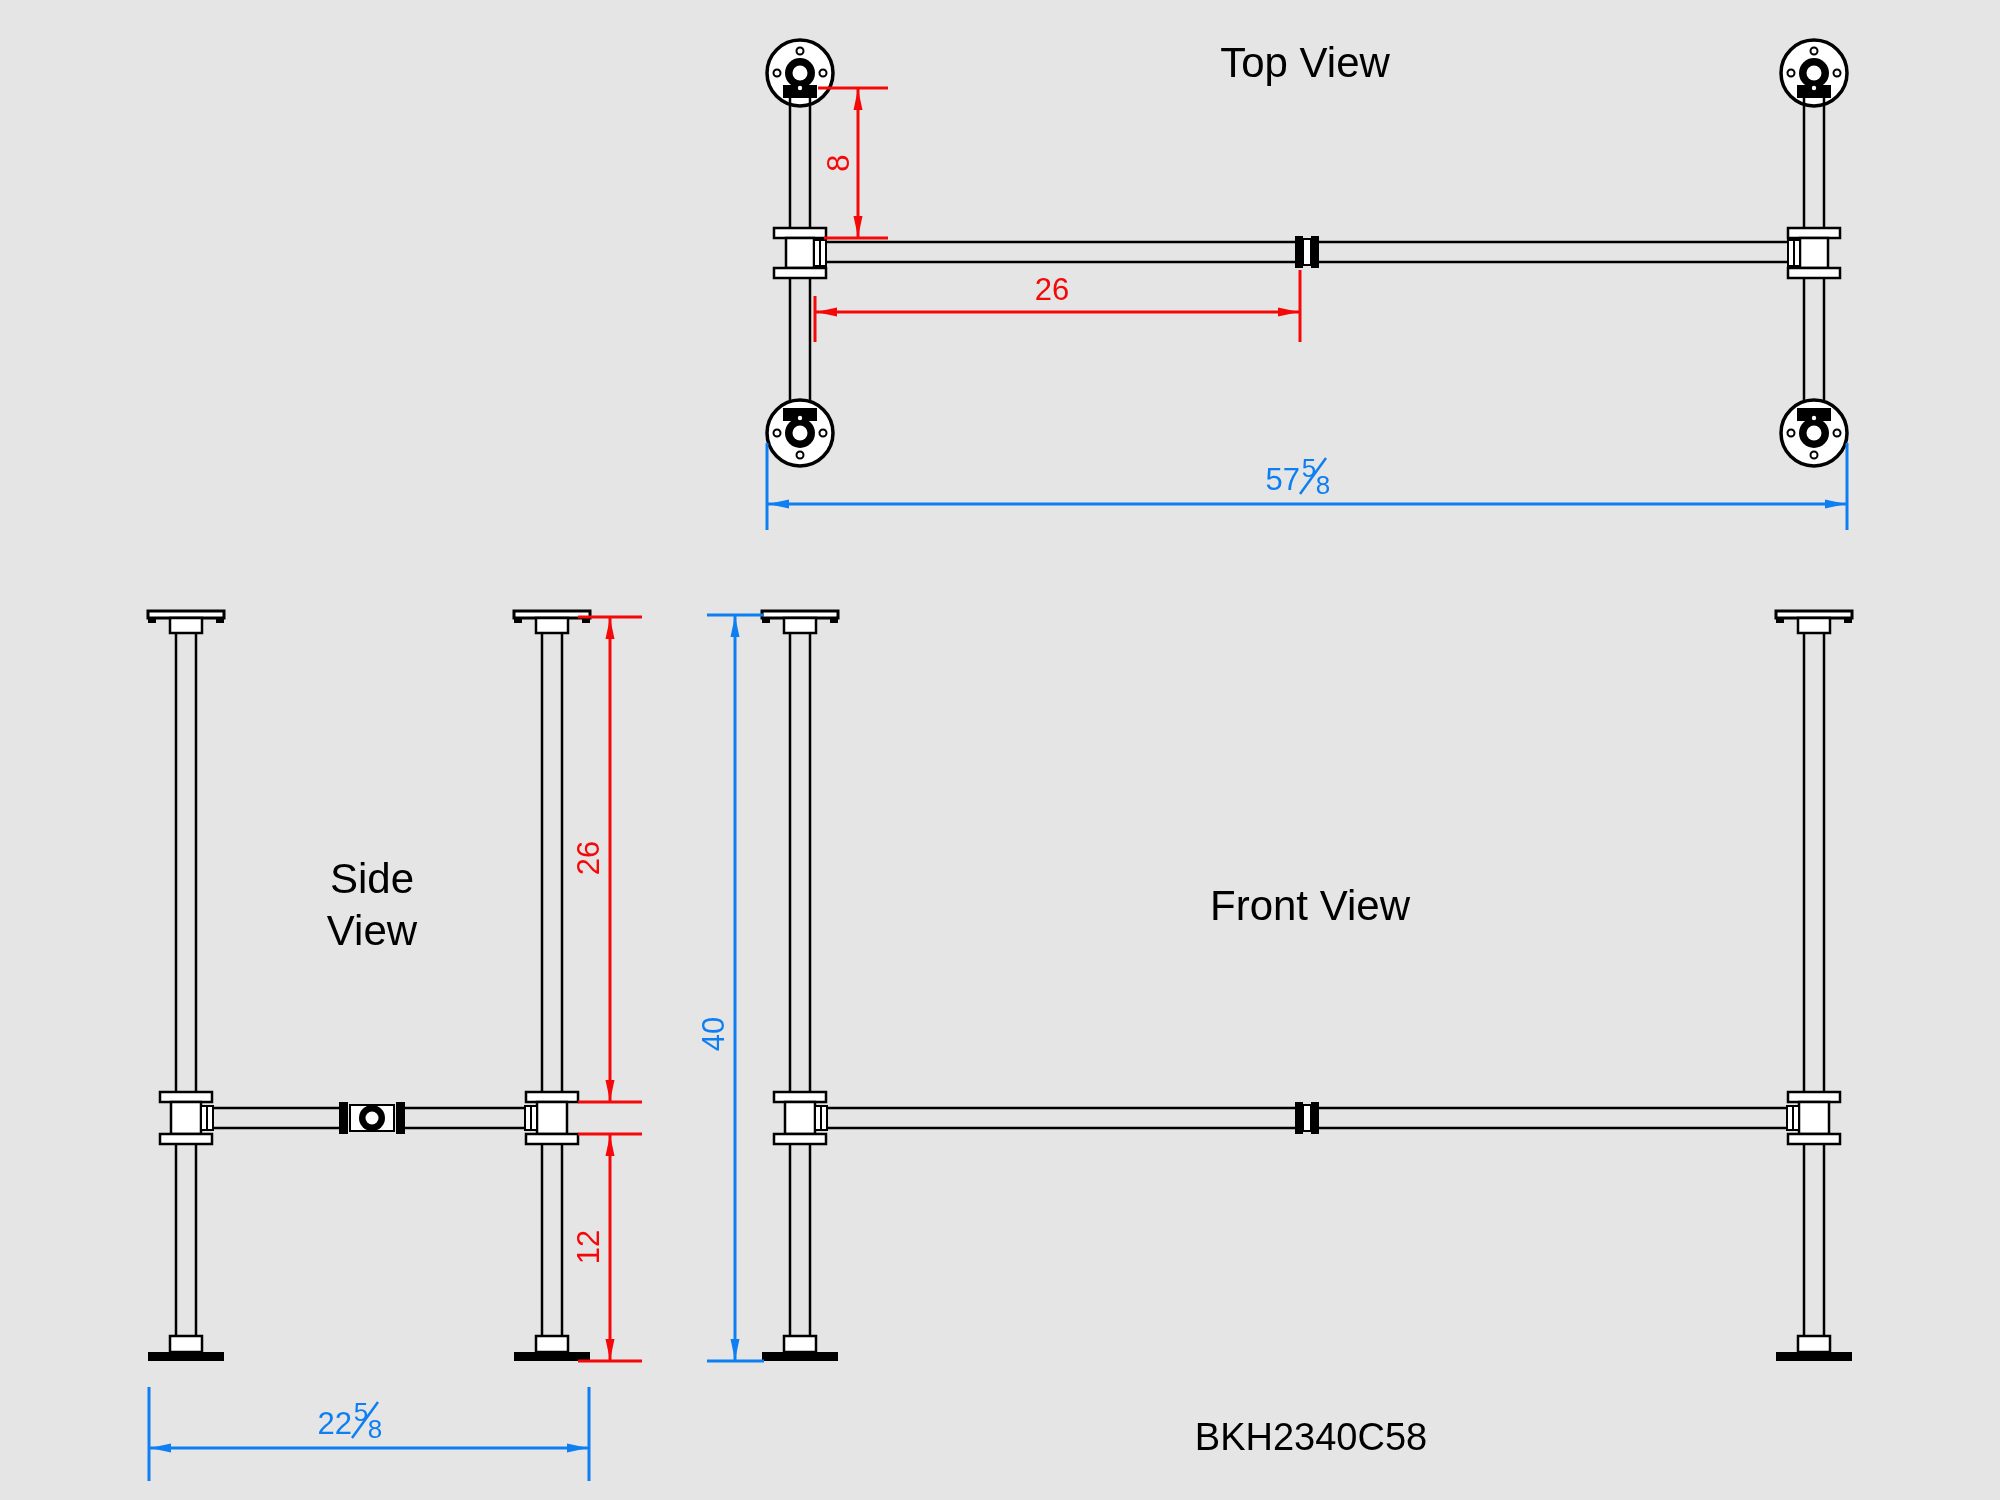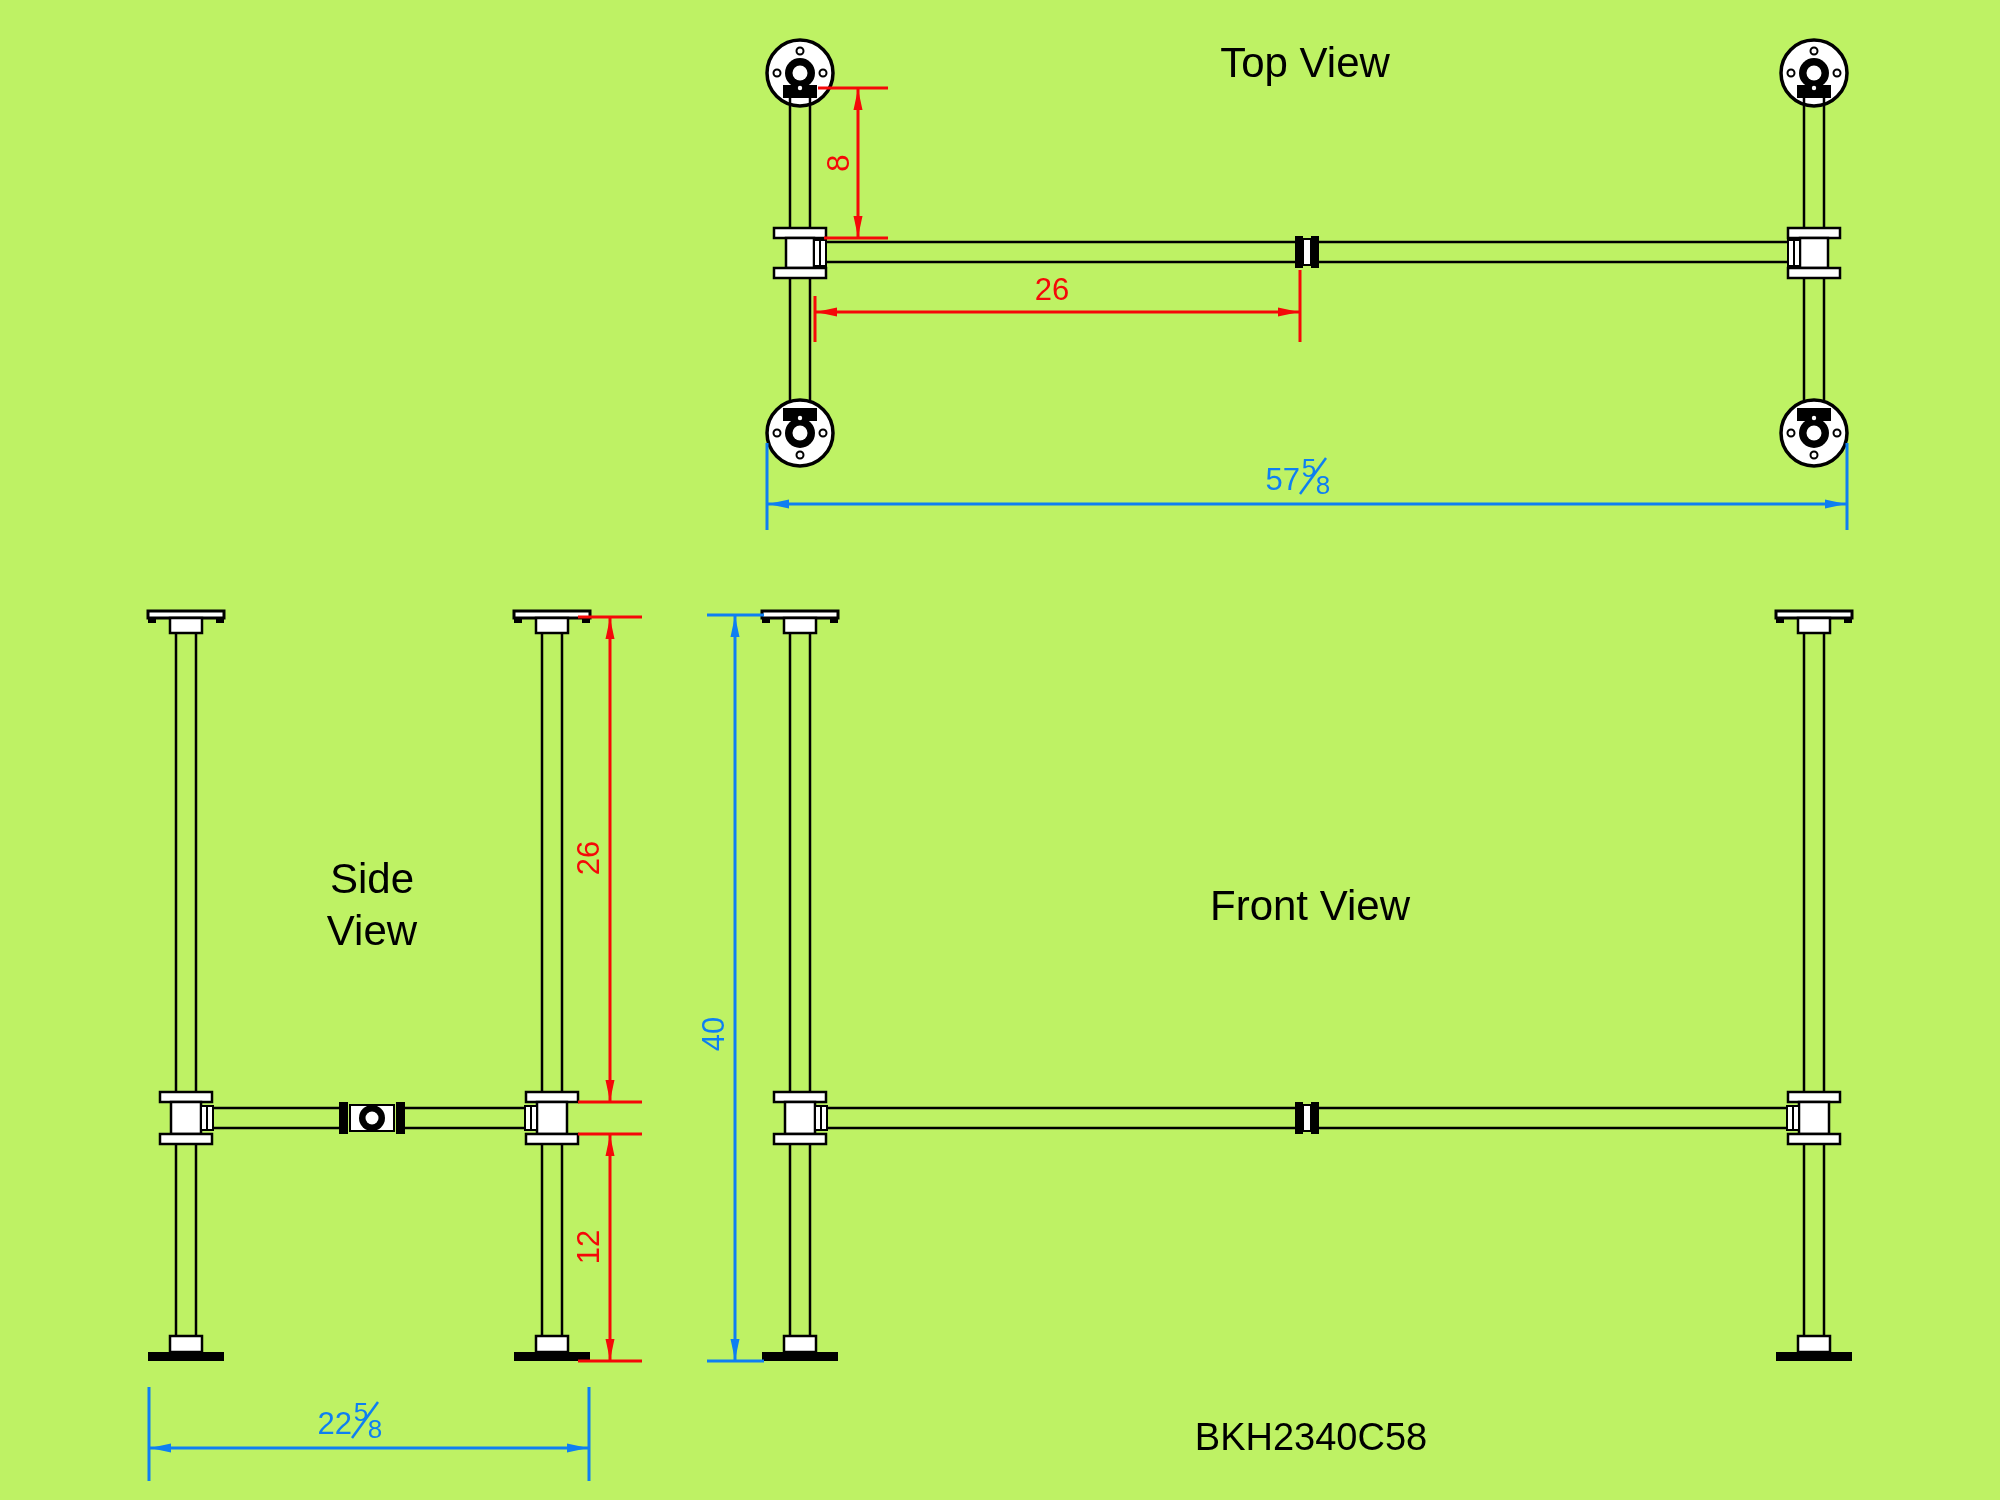--- a/index.html
+++ b/index.html
@@ -1,16 +1,16 @@
 <!DOCTYPE html>
 <html><head>
 <meta charset="utf-8">
 <style>
   html,body{margin:0;padding:0;background:#ffffff;}
-  .page{width:2000px;height:1500px;position:relative;background:#bef264;}
+  .page{width:2000px;height:1500px;position:relative;background:#e5e5e5;}
   svg{display:block;}
   text{font-family:"Liberation Sans", sans-serif;}
   
   .ln{stroke:currentColor;fill:none;}
   .ol{stroke:currentColor;fill:#ffffff;}
   .fl{fill:currentColor;stroke:none;}
   .hw{fill:#ffffff;stroke:none;}
   
   .dim line{stroke:currentColor;fill:none;stroke-width:3;}
   .dim polygon{fill:currentColor;stroke:none;}

